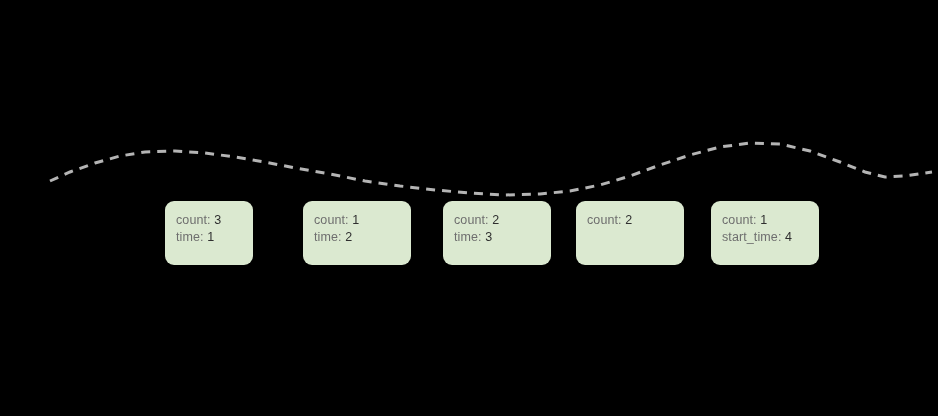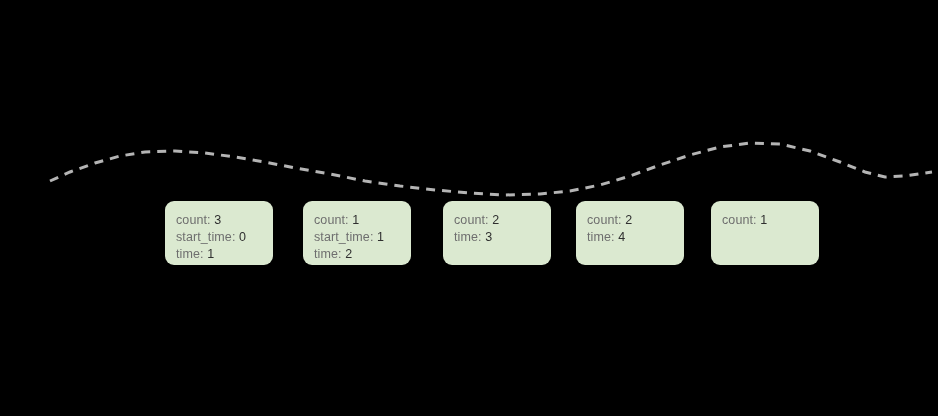--- a/index.html
+++ b/index.html
@@ -50,36 +50,34 @@
 </head>
 <body>
 
 <div id="stage">
 
   <svg id="trend-layer" viewBox="0 0 938 416" width="938" height="416" aria-hidden="true">
     <polyline id="trend-path" fill="none" stroke="#b4b4b4" stroke-width="3" stroke-linecap="butt" stroke-dasharray="9 7" points="50,181 70,172 95,163 120,156 145,152 175,151 205,153 235,157 265,162 295,168 330,174 365,181 400,186 435,190 470,193 505,195 540,194 570,191 600,185 630,176 660,165 690,155 720,147 750,143 780,144 810,151 840,162 865,172 885,177 905,176 925,173 932,172"></polyline>
   </svg>
 
   <div id="nodes-layer">
-      <div class="node-card" style="left: 165px; top: 201px; width: 108px; height: 64px; background: rgb(219, 233, 208); border-radius: 9px;">
+      <div class="node-card" style="left: 165px; top: 201px; width: 88px; height: 64px; background: rgb(219, 233, 208); border-radius: 9px;">
         <div class="node-line"><span class="lab" style="color: rgb(110, 110, 110);">count: </span><span class="val" style="color: rgb(47, 47, 47);">3</span></div>
-        <div class="node-line"><span class="lab" style="color: rgb(110, 110, 110);">start_time: </span><span class="val" style="color: rgb(47, 47, 47);">0</span></div>
         <div class="node-line"><span class="lab" style="color: rgb(110, 110, 110);">time: </span><span class="val" style="color: rgb(47, 47, 47);">1</span></div>
       </div>
       <div class="node-card" style="left: 303px; top: 201px; width: 108px; height: 64px; background: rgb(219, 233, 208); border-radius: 9px;">
         <div class="node-line"><span class="lab" style="color: rgb(110, 110, 110);">count: </span><span class="val" style="color: rgb(47, 47, 47);">1</span></div>
-        <div class="node-line"><span class="lab" style="color: rgb(110, 110, 110);">start_time: </span><span class="val" style="color: rgb(47, 47, 47);">1</span></div>
         <div class="node-line"><span class="lab" style="color: rgb(110, 110, 110);">time: </span><span class="val" style="color: rgb(47, 47, 47);">2</span></div>
       </div>
       <div class="node-card" style="left: 443px; top: 201px; width: 108px; height: 64px; background: rgb(219, 233, 208); border-radius: 9px;">
         <div class="node-line"><span class="lab" style="color: rgb(110, 110, 110);">count: </span><span class="val" style="color: rgb(47, 47, 47);">2</span></div>
         <div class="node-line"><span class="lab" style="color: rgb(110, 110, 110);">time: </span><span class="val" style="color: rgb(47, 47, 47);">3</span></div>
       </div>
       <div class="node-card" style="left: 576px; top: 201px; width: 108px; height: 64px; background: rgb(219, 233, 208); border-radius: 9px;">
         <div class="node-line"><span class="lab" style="color: rgb(110, 110, 110);">count: </span><span class="val" style="color: rgb(47, 47, 47);">2</span></div>
-        <div class="node-line"><span class="lab" style="color: rgb(110, 110, 110);">time: </span><span class="val" style="color: rgb(47, 47, 47);">4</span></div>
       </div>
       <div class="node-card" style="left: 711px; top: 201px; width: 108px; height: 64px; background: rgb(219, 233, 208); border-radius: 9px;">
         <div class="node-line"><span class="lab" style="color: rgb(110, 110, 110);">count: </span><span class="val" style="color: rgb(47, 47, 47);">1</span></div>
+        <div class="node-line"><span class="lab" style="color: rgb(110, 110, 110);">start_time: </span><span class="val" style="color: rgb(47, 47, 47);">4</span></div>
       </div>
     </div>
 
 </div>
 
 </body></html>

